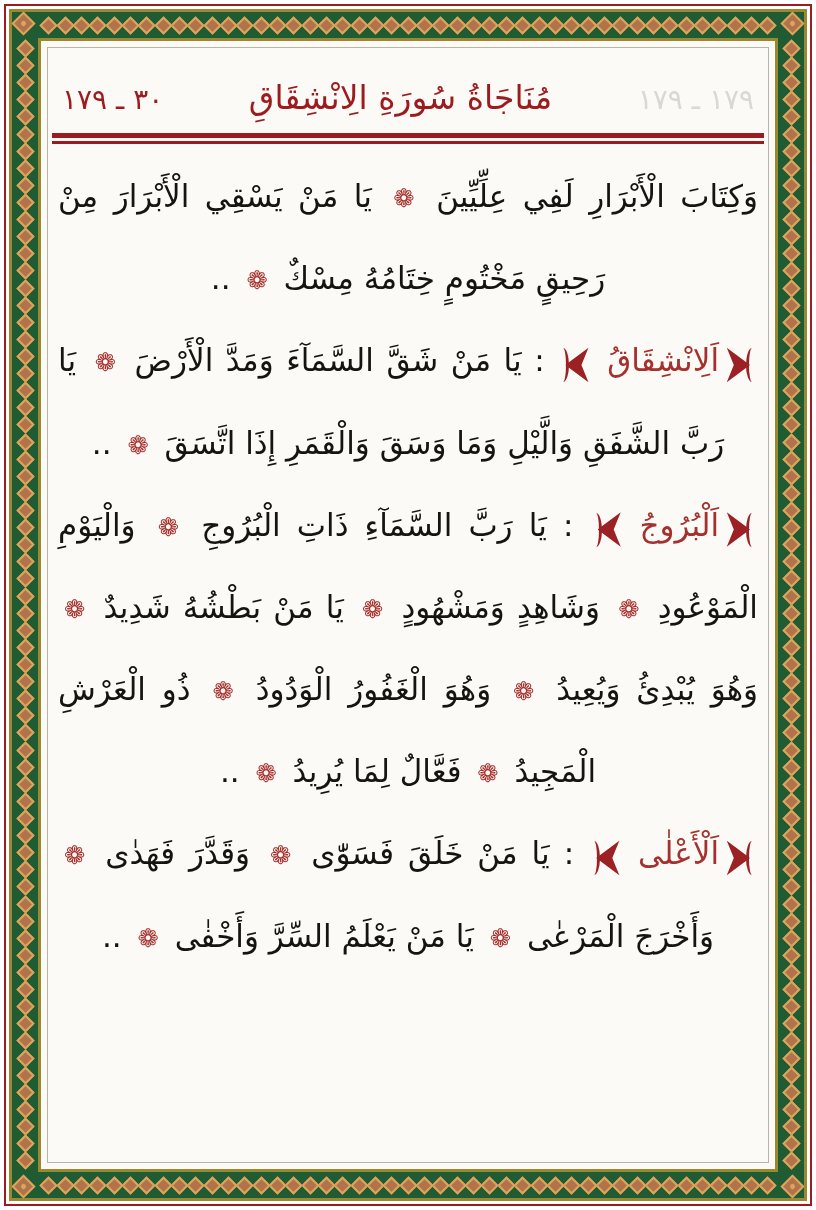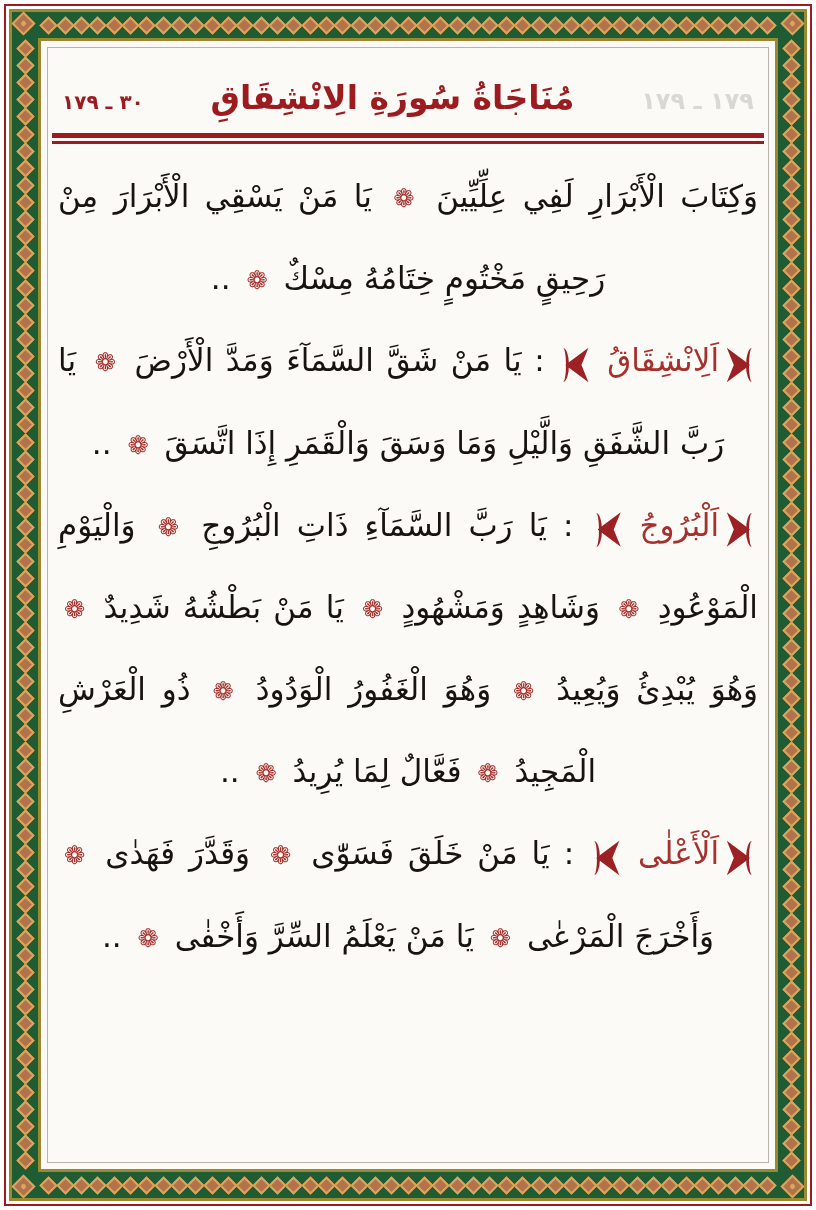--- a/index.html
+++ b/index.html
@@ -37,23 +37,23 @@
   .corner::after{content:"";position:absolute;left:4px;top:4px;width:5px;height:5px;border-radius:50%;
     background:var(--gold);}
   .corner.tl{top:3px;left:3px}.corner.tr{top:3px;right:3px}
   .corner.bl{bottom:3px;left:3px}.corner.br{bottom:3px;right:3px}
 
   
   .content{position:absolute;inset:48px;background:var(--paper);overflow:hidden;direction:rtl;}
 
   .header{display:flex;justify-content:space-between;align-items:baseline;direction:rtl;
     padding:30px 14px 0 14px;}
-  .ghost{color:var(--ghost);font-weight:bold;font-size:24px;letter-spacing:2px;}
-  .title{color:var(--red);font-weight:bold;font-size:33px;}
-  .pnum{color:var(--red);font-weight:bold;font-size:20px;letter-spacing:2px;}
+  .ghost{color:var(--ghost);font-weight:normal;font-size:28px;letter-spacing:2px;}
+  .title{color:var(--red);font-weight:normal;font-size:33px;}
+  .pnum{color:var(--red);font-weight:normal;font-size:28px;letter-spacing:2px;}
 
   .rule{margin:16px 4px 0 4px;}
   .rule-thick{height:5px;background:var(--red);}
   .rule-gap{height:3px;}
   .rule-thin{height:3px;background:var(--red);}
 
   .prayers{margin-top:12px;padding:0 10px;color:var(--ink);font-size:31px;line-height:80px;
     text-align:justify;text-align-last:center;-moz-text-align-last:center;direction:rtl;}
   .verse{margin:0;}
 

